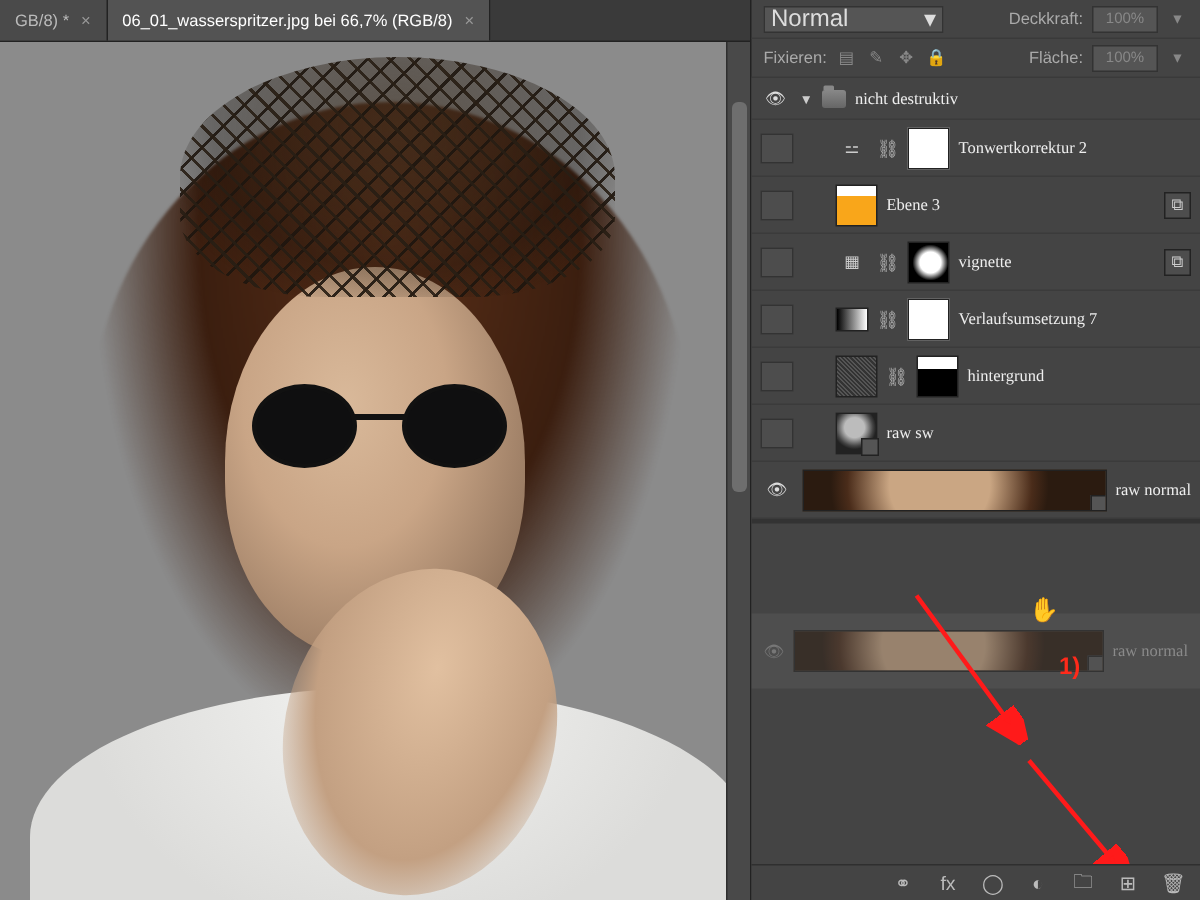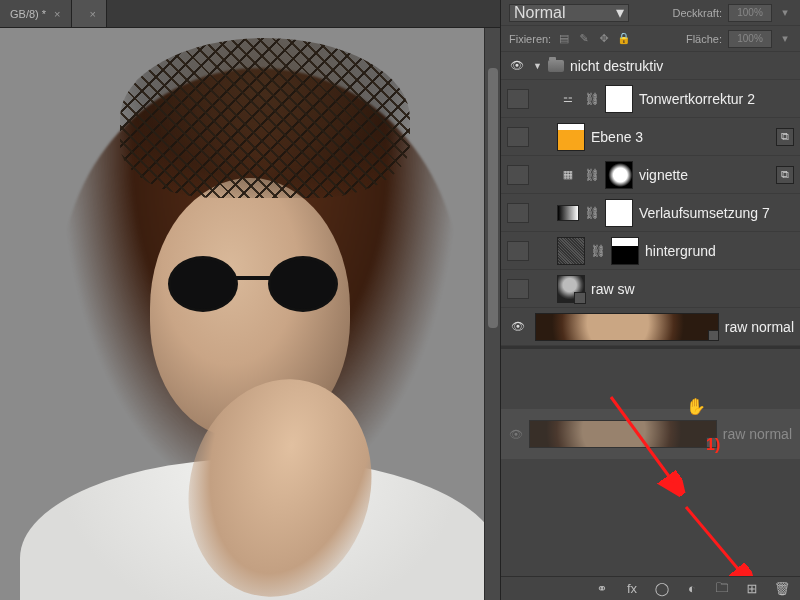--- a/index.html
+++ b/index.html
@@ -179,21 +179,21 @@
     width:10px; height:10px; background:#555; border:1px solid #222;
   }
   .link-ic {
     width: 14px; height: 20px; display:flex; align-items:center; justify-content:center;
     color:#bbb; font-size:12px;
   }
   .adj-ic {
     width: 22px; height: 22px; display:flex; align-items:center; justify-content:center;
     color:#ccc;
   }
-  .layer-name { color: #eee; font-size: 14px; }
+  .layer-name { color: #eee; font-size: 11px; font-family: Liberation Serif, serif; }
   .spacer { flex: 1; }
   .so-badge {
     width: 18px; height: 18px; border: 1px solid #222; background:#4d4d4d;
     display:flex; align-items:center; justify-content:center; color:#ccc;
   }
   .divider-thick { height: 3px; background: #333; }
   .drag-ghost {
     height: 50px; margin-top: 60px; background: #4e4e4e;
     display: flex; align-items: center; gap: 6px; padding: 0 8px;
     color: #888; position: relative;
@@ -226,20 +226,21 @@
 </head>
 <body>
 
 <div class="canvas-area">
   <div class="tab-bar">
     <div class="tab inactive">
       <span>GB/8) *</span>
       <span class="close">×</span>
     </div>
     <div class="tab active">
+      <span>06_01_wasserspritzer.jpg bei 66,7% (RGB/8)</span>
       <span class="close">×</span>
     </div>
   </div>
   <div class="photo">
     <div class="fig-hair"></div>
     <div class="shirt"></div>
     <div class="fig-head"></div>
     <div class="hand"></div>
     <div class="crown"></div>
     <div class="glasses">

